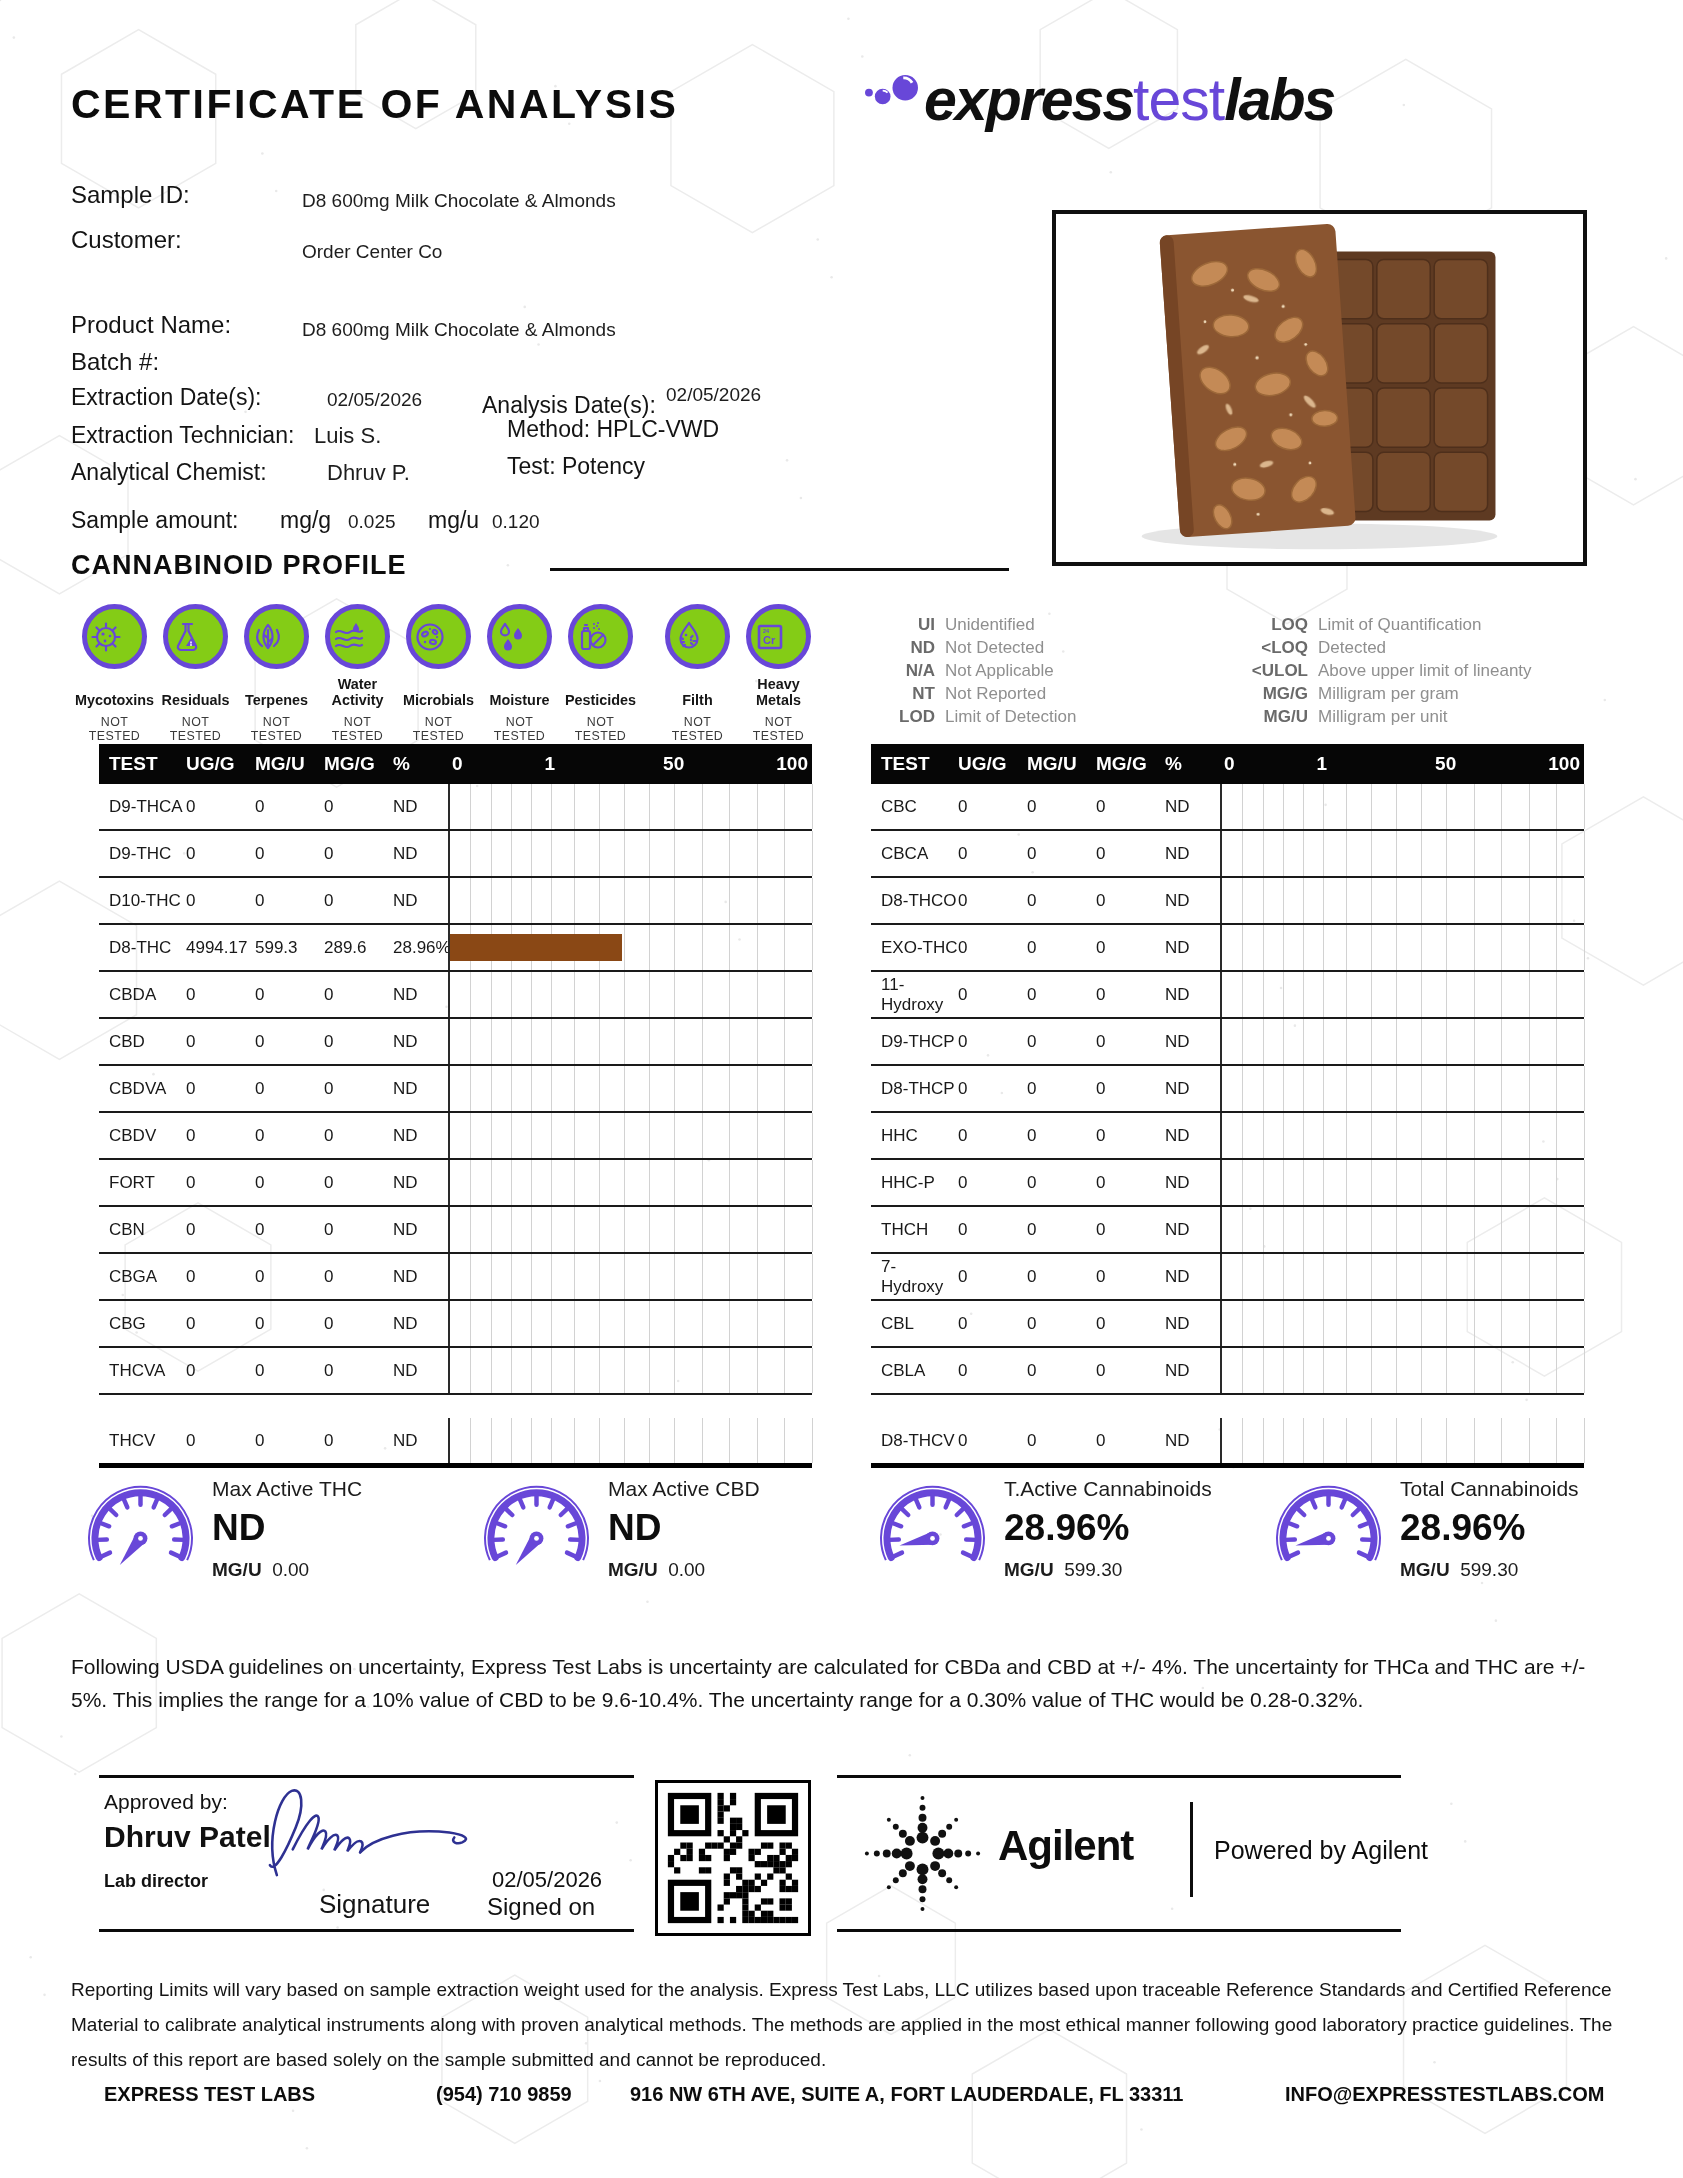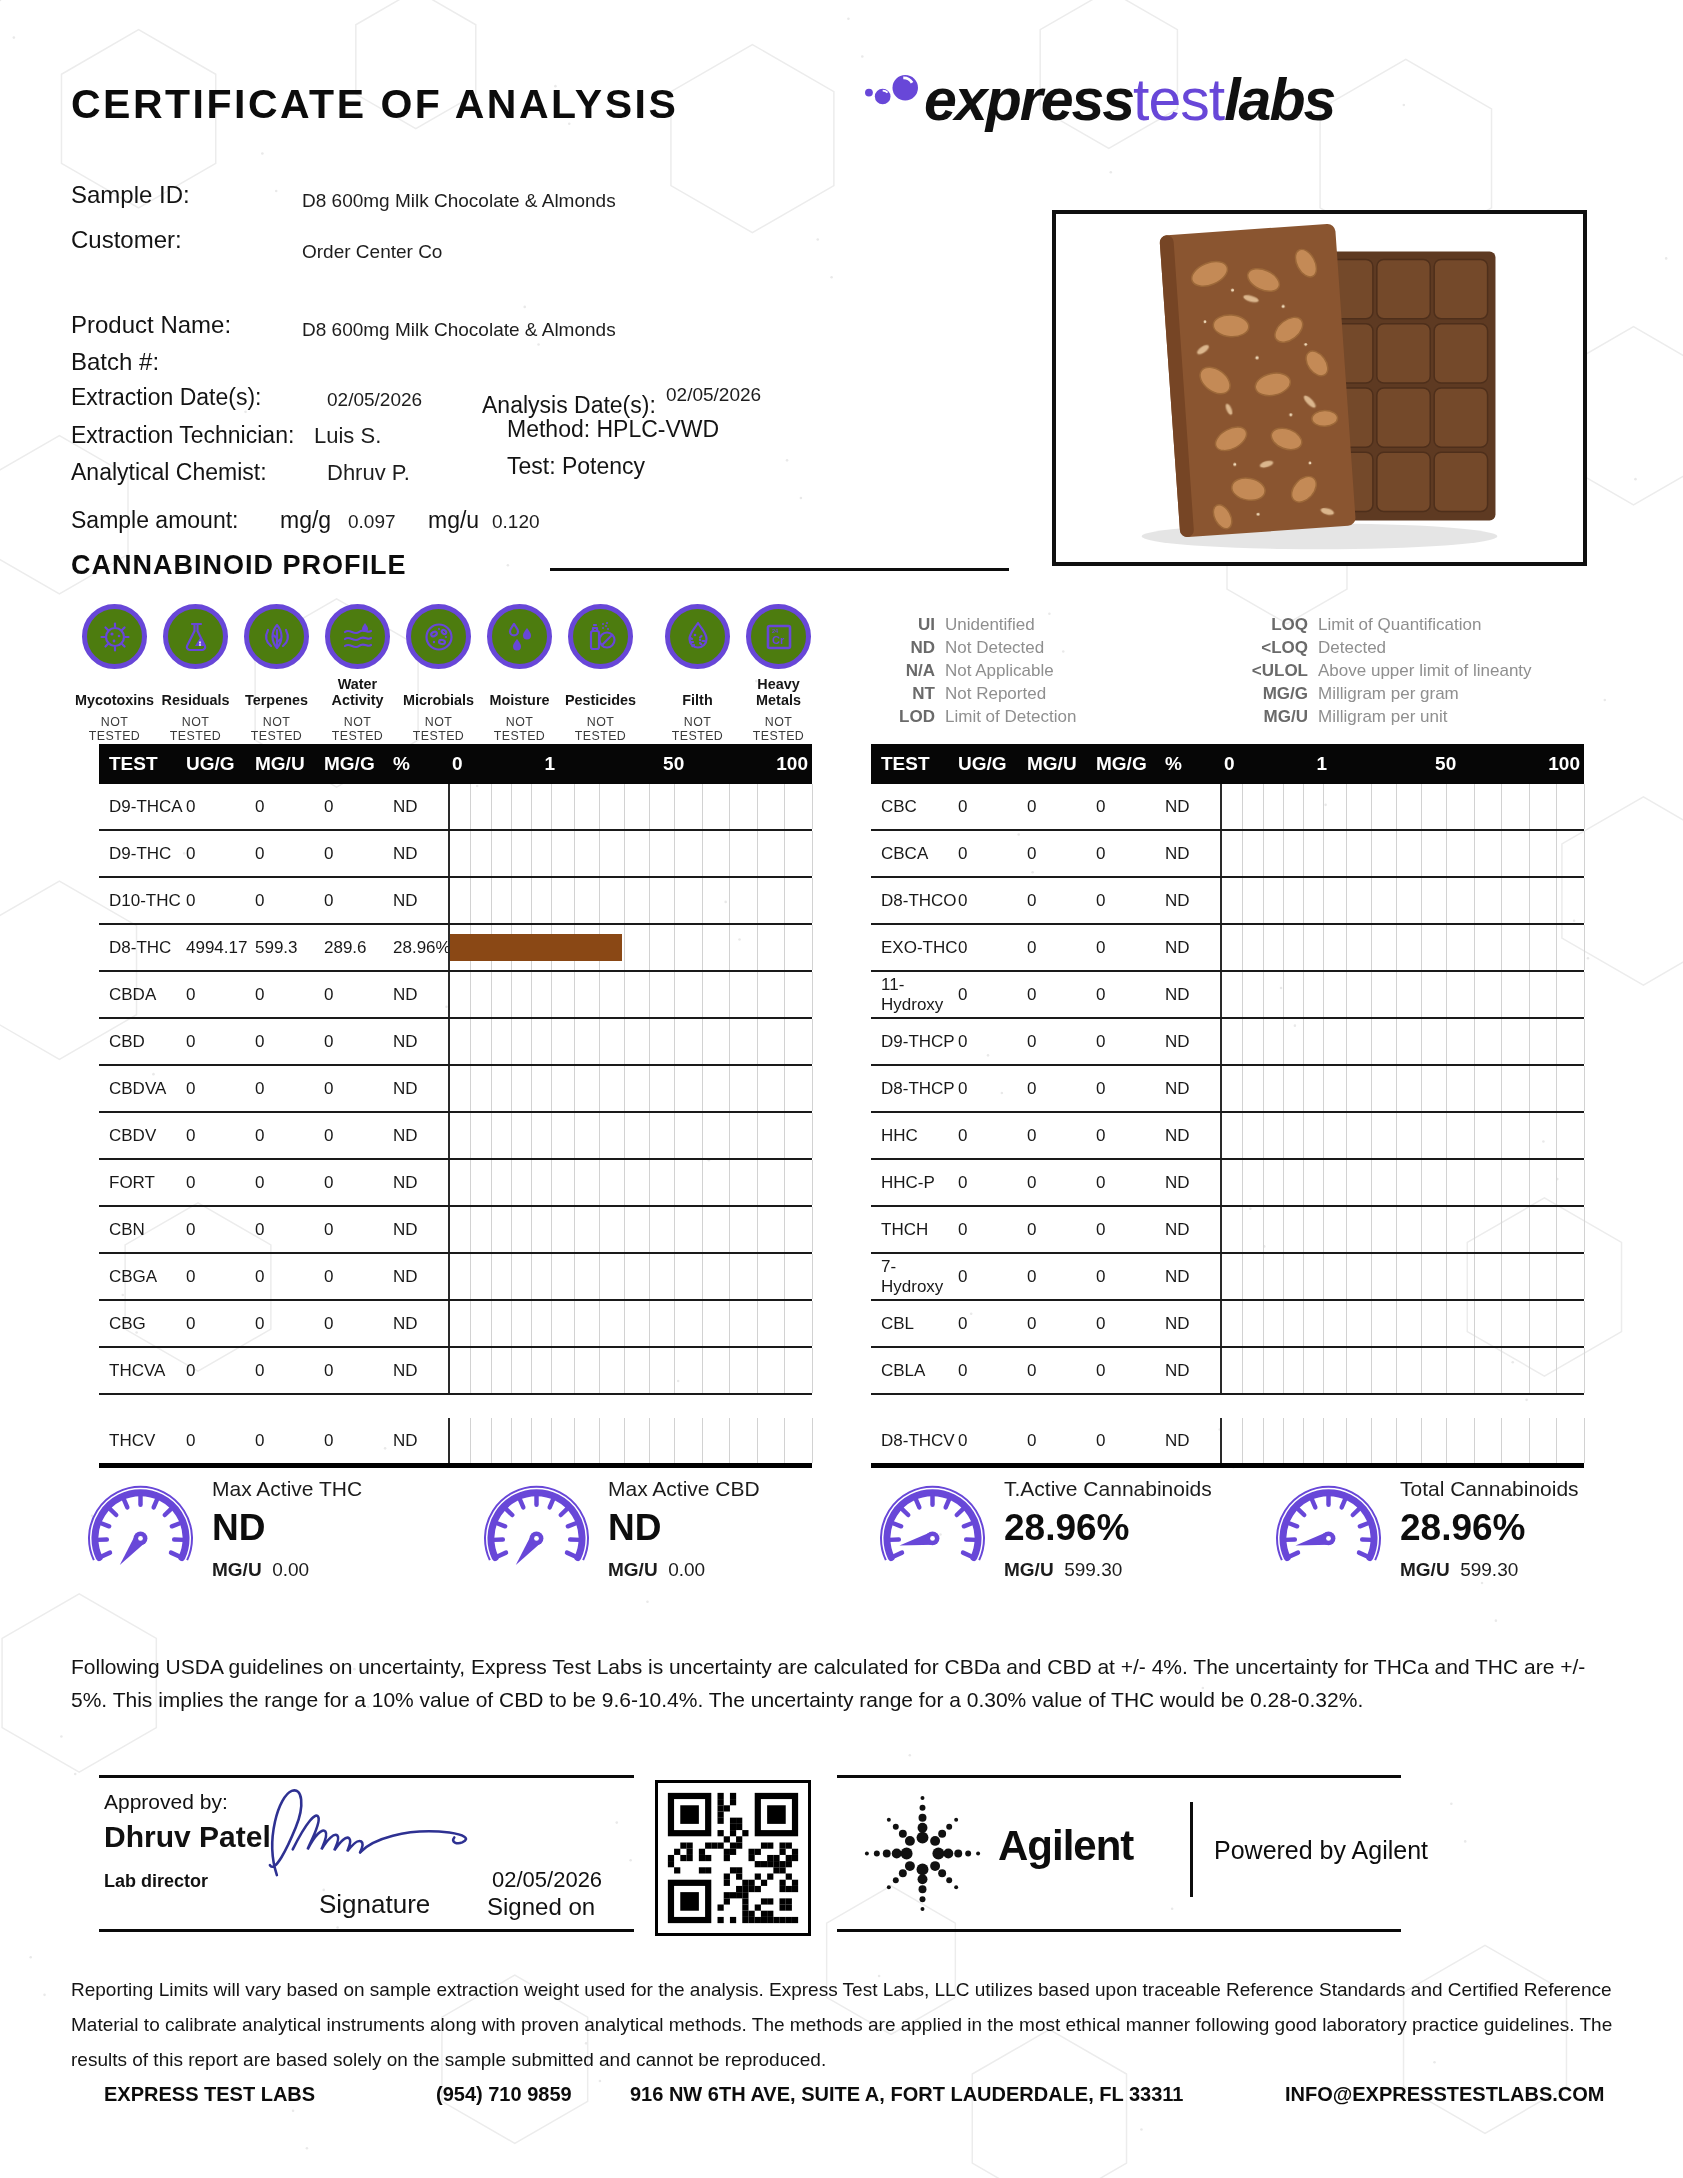--- a/index.html
+++ b/index.html
@@ -25,21 +25,21 @@
   .product-frame{border:4px solid #101010;background:#fff;}
 
   .section-title{font-size:27px;font-weight:800;letter-spacing:1px;color:#0d0d0d;}
   .section-rule{height:3px;background:#0d0d0d;}
 
   
   #badges{display:flex;align-items:flex-start;}
   .badge{width:79px;text-align:center;flex:0 0 auto;margin-right:2px;}
   .badge.gap{margin-left:16px;}
   .badge-circle{width:55px;height:55px;border:5px solid var(--purple);border-radius:50%;
-    margin:0 auto 8px auto;display:flex;align-items:center;justify-content:center;background:#4d7c0f;}
+    margin:0 auto 8px auto;display:flex;align-items:center;background:#84cc16;}
   .badge-name{font-size:14.4px;font-weight:700;color:#161616;line-height:1.1;height:32px;display:flex;align-items:flex-end;justify-content:center;}
   .badge-status{font-size:12.4px;color:#3a3a3a;letter-spacing:0.4px;margin-top:6px;}
 
   
   .legend{font-size:17px;line-height:22px;}
   .legend .row{display:flex;margin-bottom:1px;}
   .legend .abbr{font-weight:700;color:#6a6a6a;text-align:right;margin-right:10px;}
   .legend .desc{color:#8f8f8f;}
 
   
@@ -237,21 +237,21 @@
   <div class="abs lbl2" style="left:71px;top:422px;">Extraction Technician:</div>
   <div class="abs val2" style="left:314px;top:423px;">Luis S.</div>
   <div class="abs lbl2" style="left:507px;top:416px;"><span>Method:</span> <span>HPLC-VWD</span></div>
 
   <div class="abs lbl2" style="left:71px;top:459px;">Analytical Chemist:</div>
   <div class="abs val2" style="left:327px;top:460px;">Dhruv P.</div>
   <div class="abs lbl2" style="left:507px;top:453px;"><span>Test:</span> <span>Potency</span></div>
 
   <div class="abs lbl2" style="left:71px;top:507px;">Sample amount:</div>
   <div class="abs lbl2" style="left:280px;top:507px;">mg/g</div>
-  <div class="abs val" style="left:348px;top:511px;">0.097</div>
+  <div class="abs val" style="left:348px;top:511px;">0.025</div>
   <div class="abs lbl2" style="left:428px;top:507px;">mg/u</div>
   <div class="abs val" style="left:492px;top:511px;">0.120</div>
 
   <div class="abs product-frame" style="left:1052px;top:210px;width:527px;height:348px;">
     <svg width="527" height="348" viewBox="0 0 532 352">
       <ellipse cx="266" cy="326" rx="180" ry="13" fill="#000" opacity="0.10"></ellipse>
 
       <g>
         <rect x="258" y="38" width="186" height="272" rx="6" fill="#5e3a22"></rect>
         <g fill="#74492a" stroke="#4e2f1b" stroke-width="1.5">

